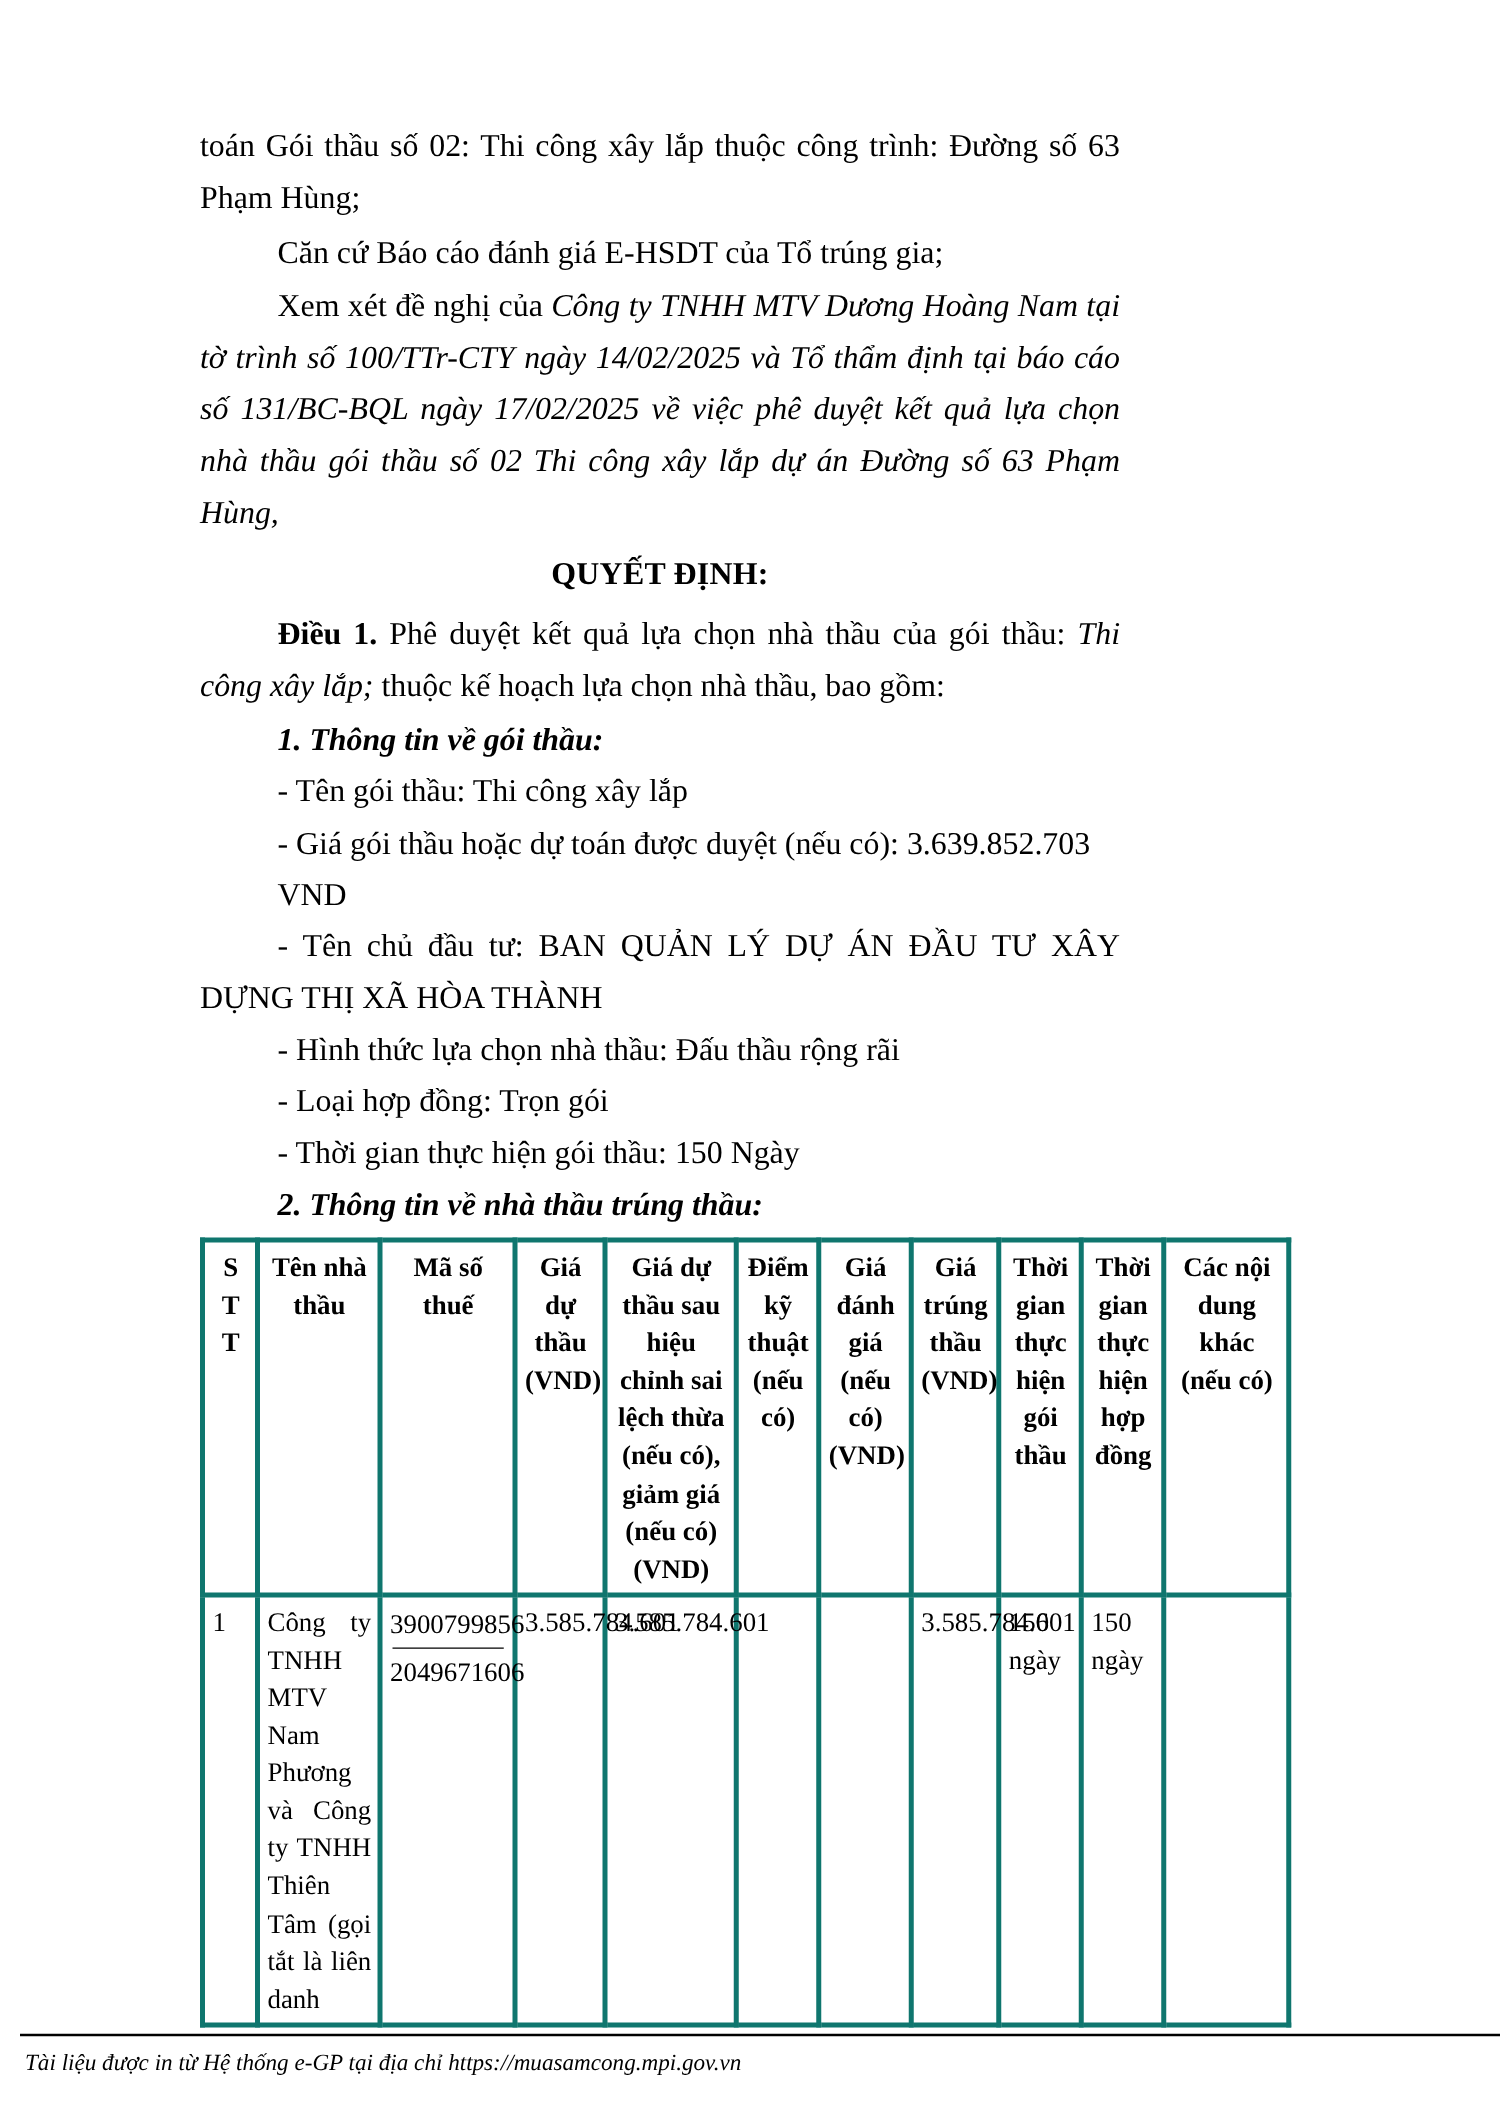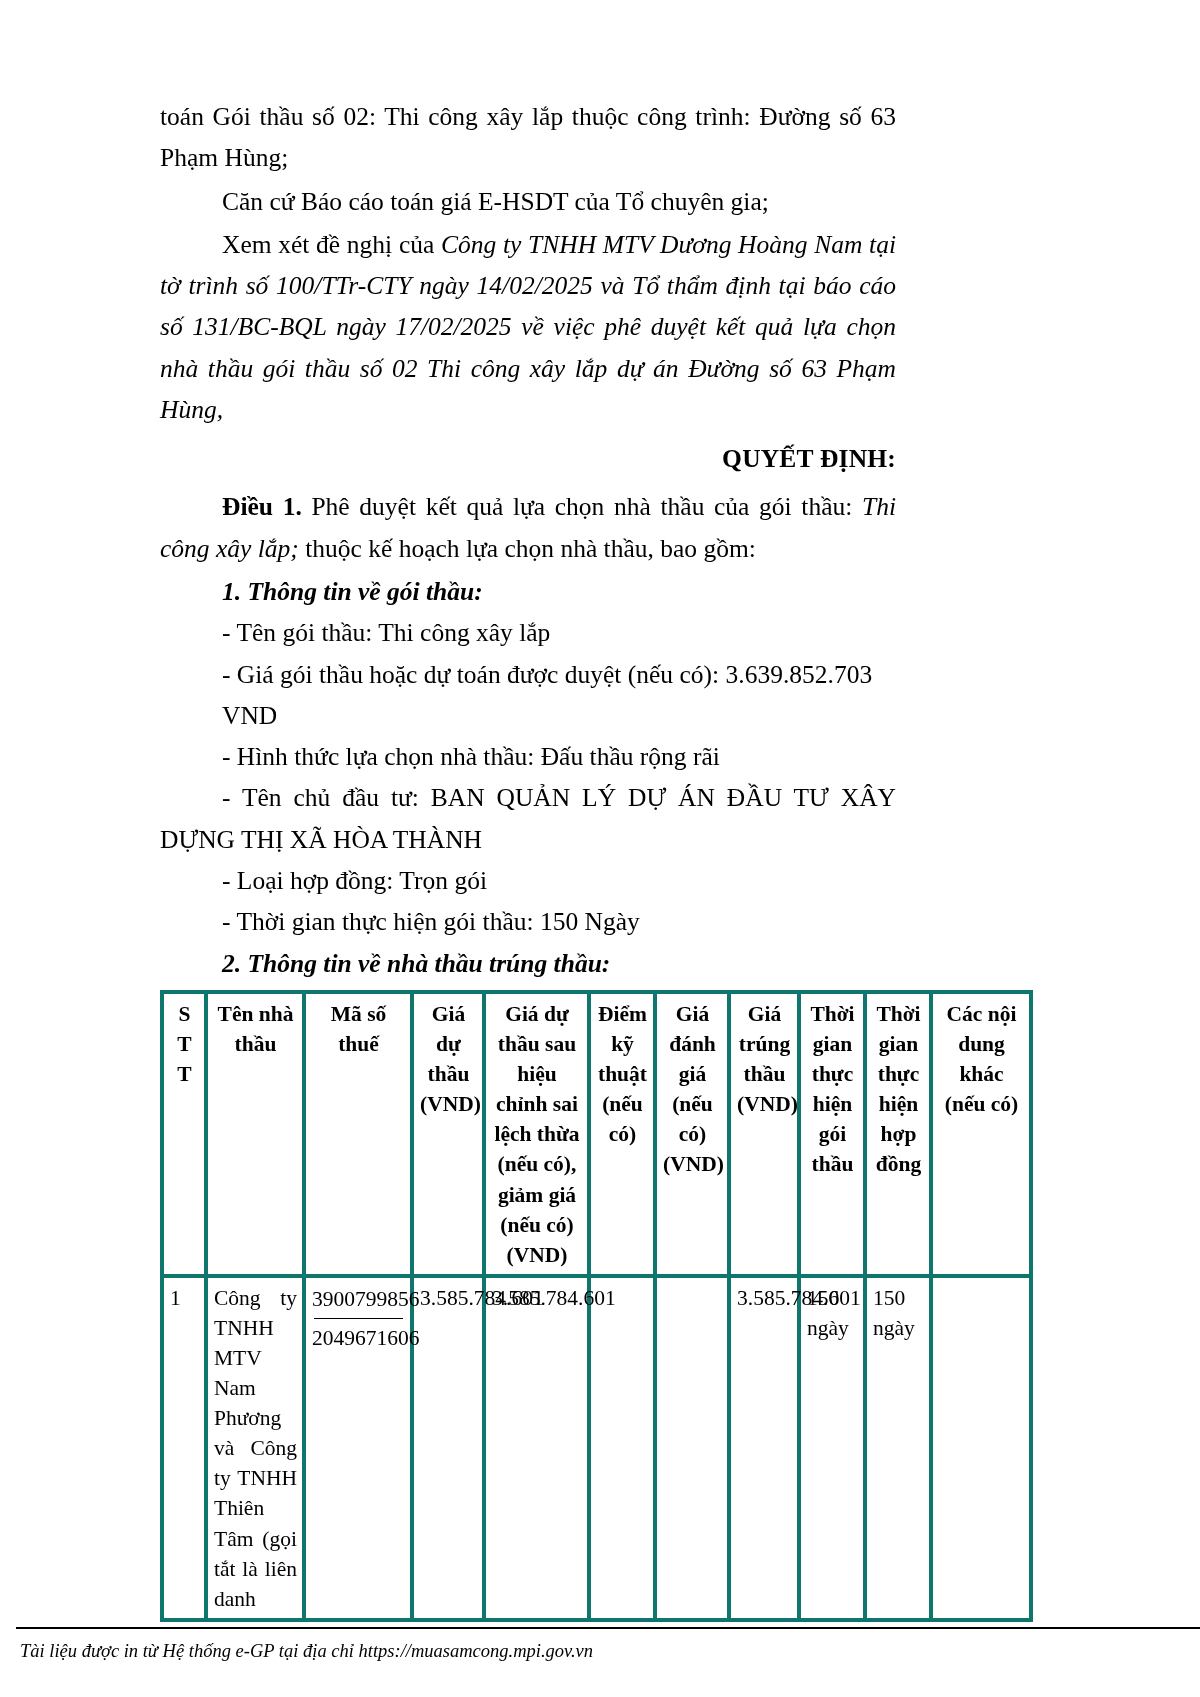--- a/index.html
+++ b/index.html
@@ -46,21 +46,21 @@
     font-style: italic;
   }
 
   .bold {
     font-weight: bold;
   }
 
   .heading-decision {
     font-weight: bold;
     font-size: 25.5px;
-    text-align: right;
+    text-align: center;
     margin: 14px 0 12px 0;
     letter-spacing: 0.2px;
   }
 
   .bullet-line {
     text-indent: 0;
     padding-left: 62px;
     margin: 0;
     text-align: left;
   }
@@ -166,34 +166,34 @@
     padding-left: 4px;
   }
 </style>
 </head>
 <body>
 
 <div class="page">
 
   <p class="body-text para">toán Gói thầu số 02: Thi công xây lắp thuộc công trình: Đường số 63 Phạm Hùng;</p>
 
-  <p class="body-text para indent">Căn cứ Báo cáo toán giá E-HSDT của Tổ chuyên gia;</p>
+  <p class="body-text para indent">Căn cứ Báo cáo đánh giá E-HSDT của Tổ trúng gia;</p>
 
   <p class="body-text para indent"><span>Xem xét đề nghị của </span><span class="ital">Công ty TNHH MTV Dương Hoàng Nam tại tờ trình số 100/TTr-CTY ngày 14/02/2025 và Tổ thẩm định tại báo cáo số 131/BC-BQL ngày 17/02/2025  về việc phê duyệt kết quả lựa chọn nhà thầu gói thầu số 02 Thi công xây lắp dự án Đường số 63 Phạm Hùng,</span></p>
 
   <p class="heading-decision">QUYẾT ĐỊNH:</p>
 
   <p class="body-text para indent"><span class="bold">Điều 1.</span><span> Phê duyệt kết quả lựa chọn nhà thầu của gói thầu: </span><span class="ital">Thi công xây lắp;</span><span> thuộc kế hoạch lựa chọn nhà thầu, bao gồm:</span></p>
 
   <p class="body-text section-title">1. Thông tin về gói thầu:</p>
 
   <p class="body-text bullet-line">- Tên gói thầu: Thi công xây lắp</p>
   <p class="body-text bullet-line">- Giá gói thầu hoặc dự toán được duyệt (nếu có): 3.639.852.703 VND</p>
+  <p class="body-text bullet-line wrapping">- Tên chủ đầu tư: BAN QUẢN LÝ DỰ ÁN ĐẦU TƯ XÂY DỰNG THỊ XÃ HÒA THÀNH</p>
   <p class="body-text bullet-line">- Hình thức lựa chọn nhà thầu: Đấu thầu rộng rãi</p>
-  <p class="body-text bullet-line wrapping">- Tên chủ đầu tư: BAN QUẢN LÝ DỰ ÁN ĐẦU TƯ XÂY DỰNG THỊ XÃ HÒA THÀNH</p>
   <p class="body-text bullet-line">- Loại hợp đồng: Trọn gói</p>
   <p class="body-text bullet-line">- Thời gian thực hiện gói thầu: 150 Ngày</p>
 
   <p class="body-text section-title">2. Thông tin về nhà thầu trúng thầu:</p>
 
   <table class="bidder-table">
     <colgroup>
       <col class="c-stt">
         <col class="c-name">
         <col class="c-tax">

